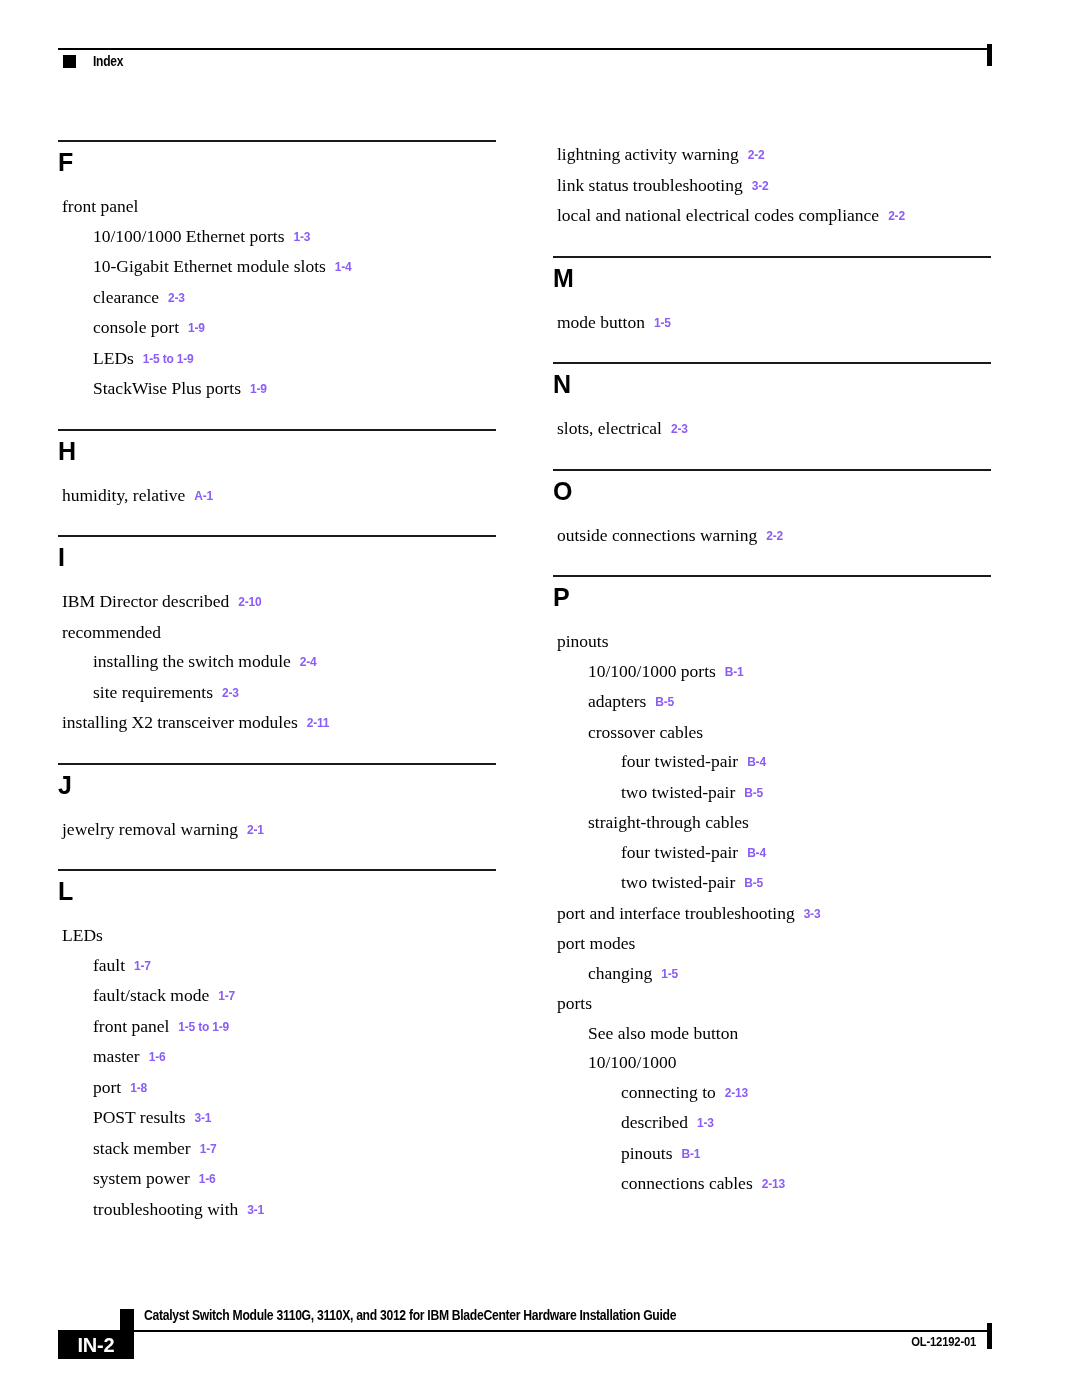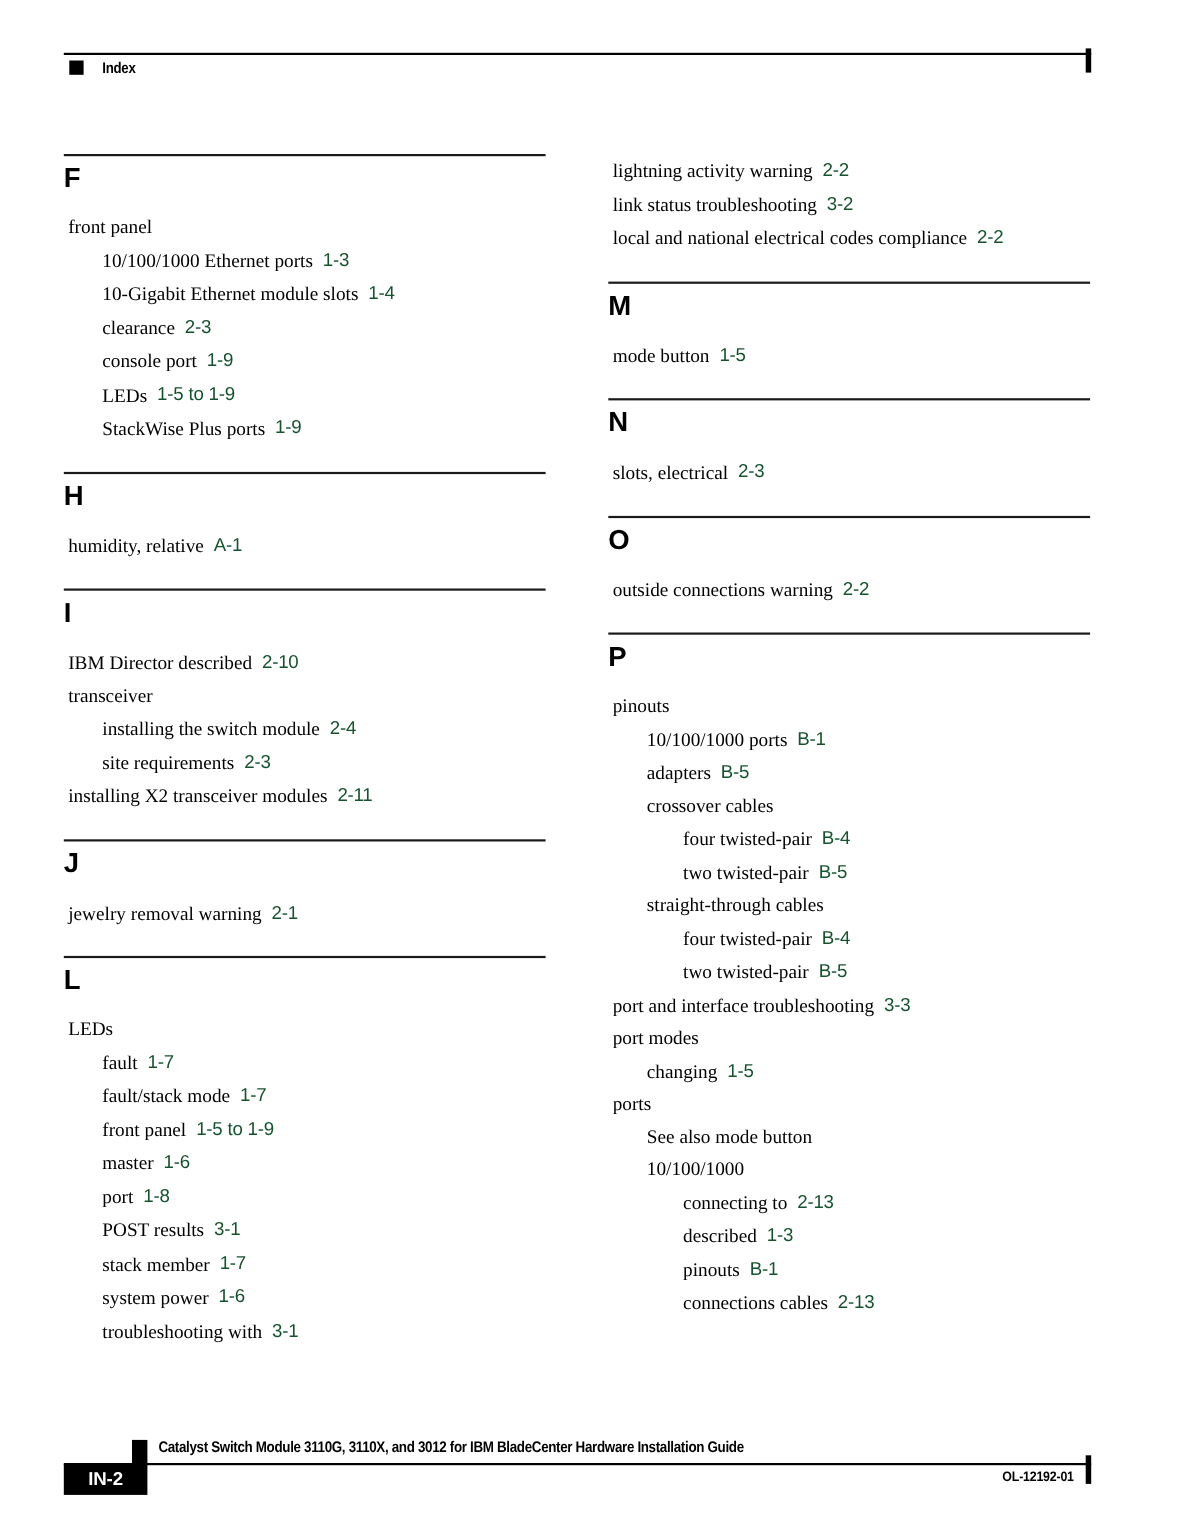--- a/index.html
+++ b/index.html
@@ -105,23 +105,23 @@
     line-height: 29.5px;
     white-space: nowrap;
     color: #000000;
   }
   .lvl0 { padding-left: 4px;  }
   .lvl1 { padding-left: 35px; }
   .lvl2 { padding-left: 68px; }
 
   .entry .ref {
     font-family: "Liberation Sans", "DejaVu Sans", sans-serif;
-    font-weight: normal;
-    font-size: 17px;
-    color: #14532d;
+    font-weight: bold;
+    font-size: 12px;
+    color: #8b5cf6;
     margin-left: 9px;
     letter-spacing: -0.2px;
     vertical-align: 1px;
   }
 
   
   .loose-entries { padding-top: 0; }
 
   
   .page-footer {
@@ -166,21 +166,21 @@
   .footer-pagenum {
     position: absolute;
     left: 0px;
     top: 28px;
     width: 76px;
     height: 28px;
     line-height: 28px;
     text-align: center;
     font-family: "Liberation Sans", "DejaVu Sans", sans-serif;
     font-weight: bold;
-    font-size: 17px;
+    font-size: 20px;
     color: #ffffff;
     letter-spacing: -0.2px;
   }
   .footer-title {
     position: absolute;
     left: 86px;
     top: 4px;
     font-family: "Liberation Sans", "DejaVu Sans", sans-serif;
     font-weight: bold;
     font-size: 14px;
@@ -228,21 +228,21 @@
       </div>
       <div class="section">
         <div class="section-rule"></div>
         <div class="section-letter">H</div>
         <div class="entry lvl0"><span>humidity, relative</span><span class="ref">A-1</span></div>
       </div>
       <div class="section">
         <div class="section-rule"></div>
         <div class="section-letter">I</div>
         <div class="entry lvl0"><span>IBM Director described</span><span class="ref">2-10</span></div>
-        <div class="entry lvl0"><span>transceiver</span></div>
+        <div class="entry lvl0"><span>recommended</span></div>
         <div class="entry lvl1"><span>installing the switch module</span><span class="ref">2-4</span></div>
         <div class="entry lvl1"><span>site requirements</span><span class="ref">2-3</span></div>
         <div class="entry lvl0"><span>installing X2 transceiver modules</span><span class="ref">2-11</span></div>
       </div>
       <div class="section">
         <div class="section-rule"></div>
         <div class="section-letter">J</div>
         <div class="entry lvl0"><span>jewelry removal warning</span><span class="ref">2-1</span></div>
       </div>
       <div class="section">

